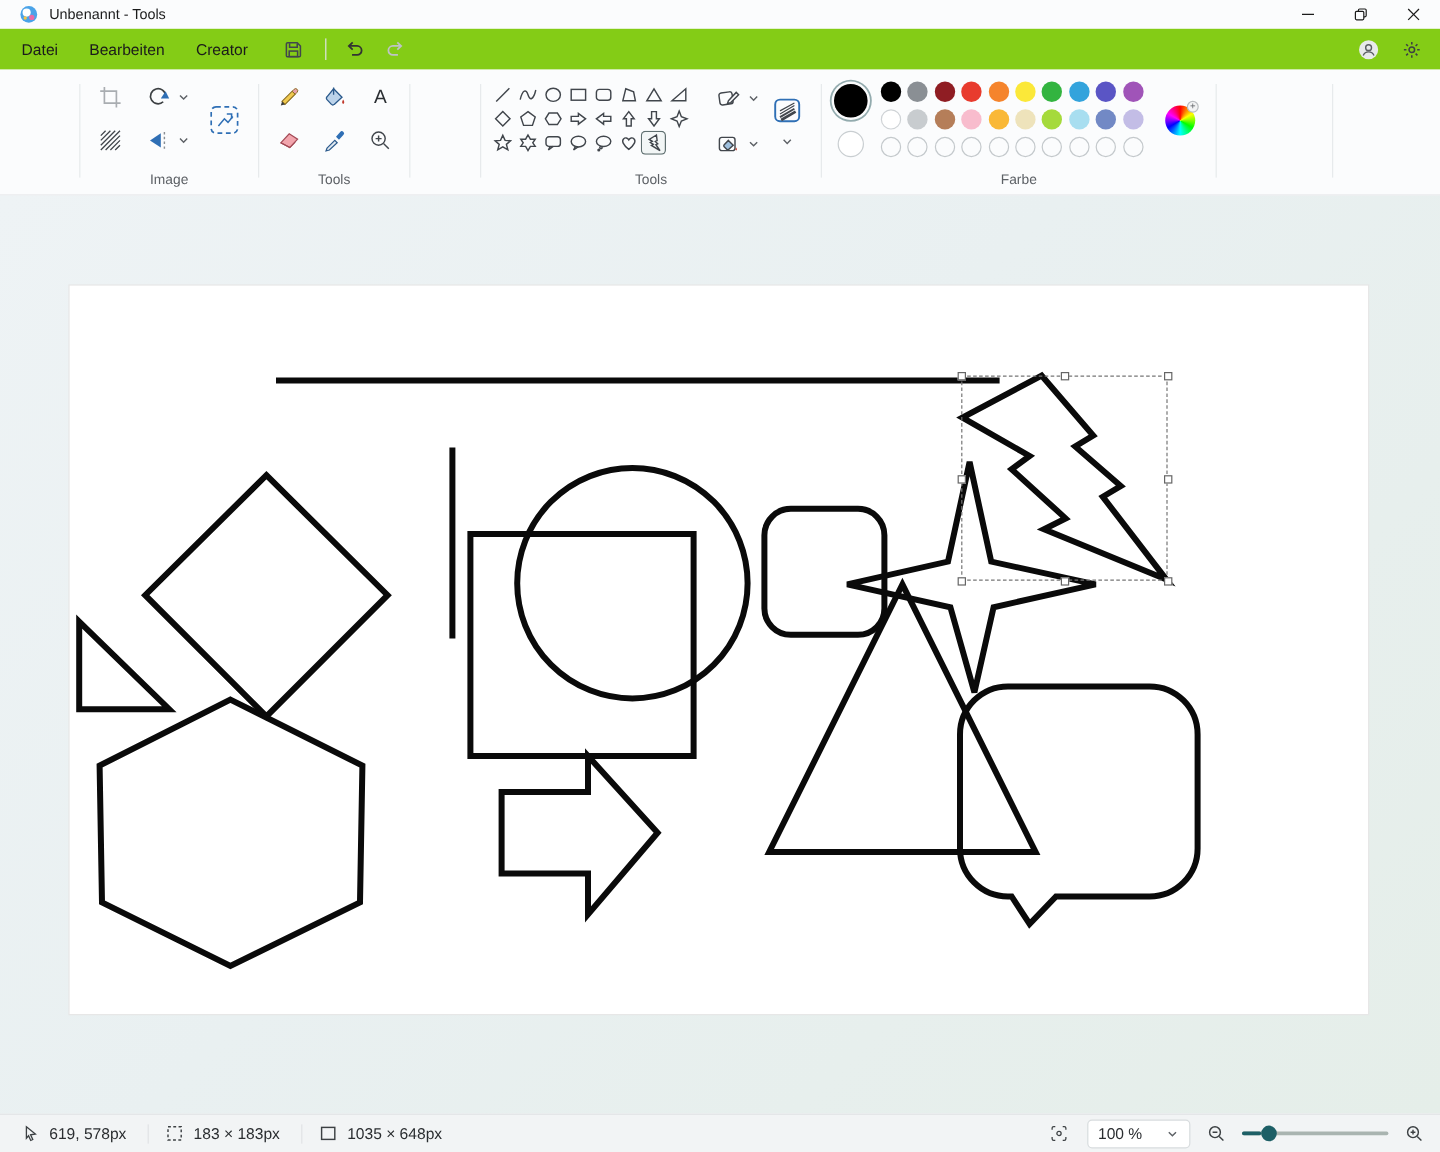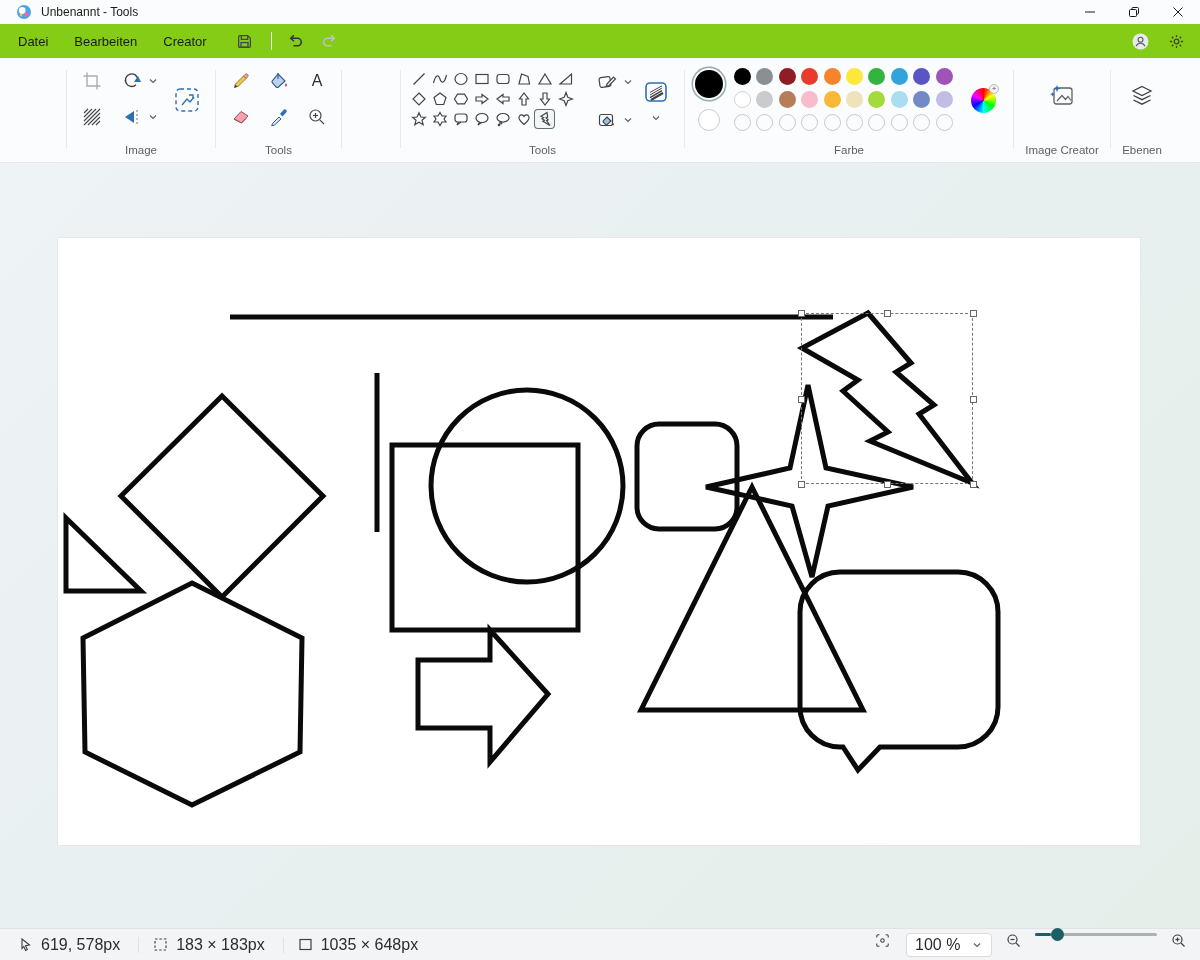--- a/index.html
+++ b/index.html
@@ -53,21 +53,21 @@
 
   
   .workspace { position:absolute; left:0; top:163px; width:1200px; height:765px;
      background:linear-gradient(135deg,#eef3f5 0%,#e9f0f1 45%,#e5eee9 100%); }
   .canvas { position:absolute; left:58px; top:75px; width:1082px; height:607px; background:#ffffff; box-shadow:0 0 0 1px #e7e7e7; }
   .canvas svg { position:absolute; left:0; top:0; }
   .sel-rect { position:absolute; border:1px dashed #767676; }
   .handle { position:absolute; width:7px; height:7px; background:#fff; border:1px solid #666; }
 
   
-  .statusbar { position:absolute; left:0; top:928px; width:1200px; height:32px; background:#f2f4f5; border-top:1px solid #e0e3e5; display:flex; align-items:center; font-size:16px; color:#2a2d30; }
+  .statusbar { position:absolute; left:0; top:928px; width:1200px; height:32px; background:#f2f4f5; border-top:1px solid #e0e3e5; display:flex; align-items:center; font-size:13px; color:#2a2d30; }
   .sb-item { display:flex; align-items:center; gap:8px; }
   .sb-icon { width:15px; height:15px; display:inline-flex; }
   .sb-icon svg { width:15px; height:15px; }
   .sb-sep { width:1px; height:16px; background:#e0e3e5; }
   .zoom-box { width:86px; height:24px; background:#fff; border:1px solid #d8dcde; border-radius:4px; display:flex; align-items:center; padding:0 8px; justify-content:space-between; }
   .slider-track { position:relative; width:122px; height:3px; background:#a9b4b0; border-radius:2px; }
   .slider-fill { position:absolute; left:0; top:0; height:3px; background:#1d5f66; border-radius:2px; }
   .slider-thumb { position:absolute; top:-5px; width:13px; height:13px; border-radius:50%; background:#1d5f66; }
 </style>
 </head>
@@ -435,43 +435,22 @@
           <span class="pal-dot" style="left: 205.8px; top: 56px; border: 1px solid rgb(196, 201, 204);"></span>
           <span class="pal-dot" style="left: 228.2px; top: 56px; border: 1px solid rgb(196, 201, 204);"></span>
           <span class="pal-dot" style="left: 250.6px; top: 56px; border: 1px solid rgb(196, 201, 204);"></span>
         </div>
       <span class="color-wheel" style="left:286px; top:30px;"></span>
       <span class="wheel-plus" style="left:304px; top:26px;">+</span>
       <div class="rgroup-label">Farbe</div>
     </div>
     <div class="vsep" style="left:1013px;"></div>
 
-    <div class="rgroup" style="left:1014px; width:96px;">
-      <span class="abs icon26" style="left:34px; top:24px;">
-          <svg viewBox="0 0 26 26" fill="none">
-            <rect x="5" y="5" width="18" height="16" rx="2.5" stroke="#5d6166" stroke-width="1.3"></rect>
-            <path d="M8 18 l5-5.5 3.5 4 2.5-3 3 4" stroke="#5d6166" stroke-width="1.2"></path>
-            <path d="M8 2 l1 2.6 L11.6 5.6 L9 6.6 L8 9.2 L7 6.6 L4.4 5.6 L7 4.6 Z" fill="#2f6fb5"></path>
-            <path d="M3.5 9 l0.7 1.6 1.6 0.7 -1.6 0.7 -0.7 1.6 -0.7 -1.6 -1.6 -0.7 1.6 -0.7 Z" fill="#2f6fb5"></path>
-          </svg>
-        </span>
-      <div class="rgroup-label">Image Creator</div>
-    </div>
     <div class="vsep" style="left:1110px;"></div>
 
-    <div class="rgroup" style="left:1111px; width:62px;">
-      <span class="abs icon26" style="left:17px; top:24px;">
-          <svg viewBox="0 0 26 26" fill="none" stroke="#3c4043" stroke-width="1.3">
-            <path d="M13 3.5 L22 8 L13 12.5 L4 8 Z"></path>
-            <path d="M4.5 12.5 L13 16.7 L21.5 12.5"></path>
-            <path d="M4.5 17 L13 21.2 L21.5 17"></path>
-          </svg>
-        </span>
-      <div class="rgroup-label">Ebenen</div>
-    </div>
   </section>
 
   <main class="workspace">
     <div class="canvas">
       <svg id="canvas-svg" width="1082" height="607" viewBox="0 0 1082 607">
           <line x1="172" y1="79" x2="775" y2="79" fill="none" stroke="#0a0a0a" stroke-width="5"></line>
           <line x1="319" y1="135" x2="319" y2="294" fill="none" stroke="#0a0a0a" stroke-width="5"></line>
           <polygon points="164,158 265,258 164,359 63,258" fill="none" stroke="#0a0a0a" stroke-width="5"></polygon>
           <polygon points="8,280 83,353 8,353" fill="none" stroke="#0a0a0a" stroke-width="5"></polygon>
           <polygon points="134,345 244,400 242,514 134,567 27,514 25,400" fill="none" stroke="#0a0a0a" stroke-width="5"></polygon>
@@ -518,21 +497,21 @@
     <span class="sb-sep" style="margin:0 14px 0 18px;"></span>
     <div class="sb-item">
       <span class="sb-icon">
           <svg viewBox="0 0 15 15" fill="none" stroke="#3c4043" stroke-width="1.2">
             <rect x="2" y="2.5" width="11" height="10"></rect>
           </svg>
         </span>
       <span>1035 × 648px</span>
     </div>
 
-    <div style="position:absolute; right:14px; display:flex; gap:14px;">
+    <div style="position:absolute; right:14px; display:flex; align-items:center; gap:14px;">
       <span class="sb-icon" style="width:17px;">
           <svg viewBox="0 0 17 17" fill="none" stroke="#3c4043" stroke-width="1.2">
             <path d="M2 5 V3.5 a1.5 1.5 0 0 1 1.5-1.5 H5 M12 2 h1.5 a1.5 1.5 0 0 1 1.5 1.5 V5 M15 12 v1.5 a1.5 1.5 0 0 1 -1.5 1.5 H12 M5 15 H3.5 a1.5 1.5 0 0 1 -1.5-1.5 V12"></path>
             <circle cx="8.5" cy="8.5" r="2"></circle>
           </svg>
         </span>
       <div class="zoom-box">
         <span>100 %</span>
         <span class="chev">
             <svg viewBox="0 0 10 10" fill="none" stroke="#5d6166" stroke-width="1.2">

